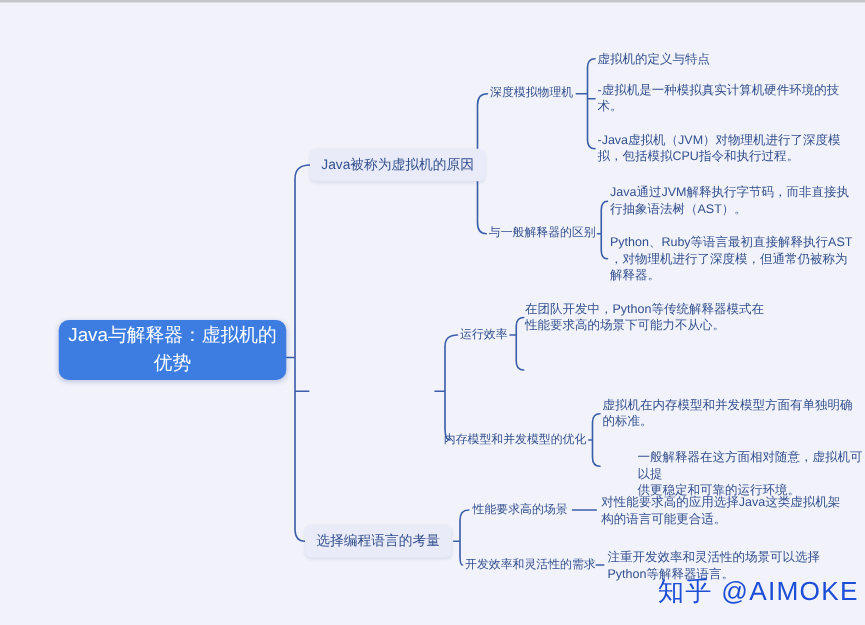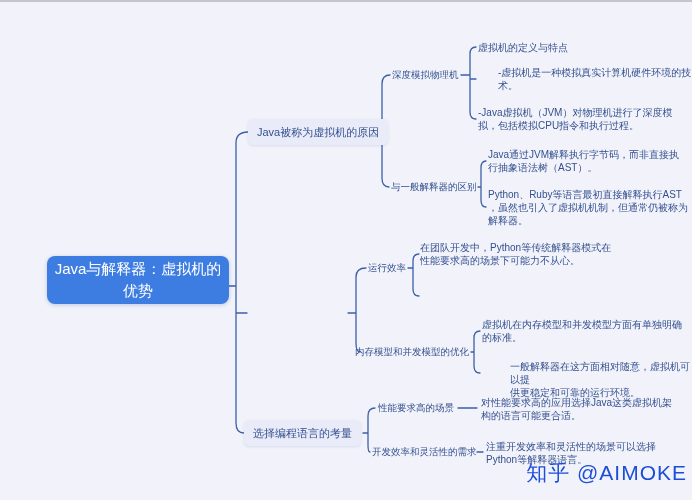--- a/index.html
+++ b/index.html
@@ -72,29 +72,29 @@
   <div class="node2" style="left:244px;top:420px;">选择编程语言的考量</div>
 
   <div class="node3" style="left:392px;top:69px;">深度模拟物理机</div>
   <div class="node3" style="left:391px;top:181px;">与一般解释器的区别</div>
   <div class="node3" style="left:368px;top:262px;">运行效率</div>
   <div class="node3" style="left:355px;top:346px;">内存模型和并发模型的优化</div>
   <div class="node3" style="left:378px;top:402px;">性能要求高的场景</div>
   <div class="node3" style="left:372px;top:446px;">开发效率和灵活性的需求</div>
 
   <div class="leaf" style="left:478px;top:41px;">虚拟机的定义与特点</div>
-  <div class="leaf" style="left:478px;top:66px;margin-left:20px;">-虚拟机是一种模拟真实计算机硬件环境的技
+  <div class="leaf" style="left:478px;top:66px;">-虚拟机是一种模拟真实计算机硬件环境的技
 术。</div>
   <div class="leaf" style="left:478px;top:106px;">-Java虚拟机（JVM）对物理机进行了深度模
 拟，包括模拟CPU指令和执行过程。</div>
 
   <div class="leaf" style="left:488px;top:148px;">Java通过JVM解释执行字节码，而非直接执
 行抽象语法树（AST）。</div>
   <div class="leaf" style="left:488px;top:188px;">Python、Ruby等语言最初直接解释执行AST
-，虽然也引入了虚拟机机制，但通常仍被称为
+，对物理机进行了深度模，但通常仍被称为
 解释器。</div>
 
   <div class="leaf" style="left:420px;top:241px;">在团队开发中，Python等传统解释器模式在
 性能要求高的场景下可能力不从心。</div>
 
   <div class="leaf" style="left:482px;top:318px;">虚拟机在内存模型和并发模型方面有单独明确
 的标准。</div>
   <div class="leaf" style="left:482px;top:360px;margin-left:28px;">一般解释器在这方面相对随意，虚拟机可以提
 供更稳定和可靠的运行环境。</div>
 

